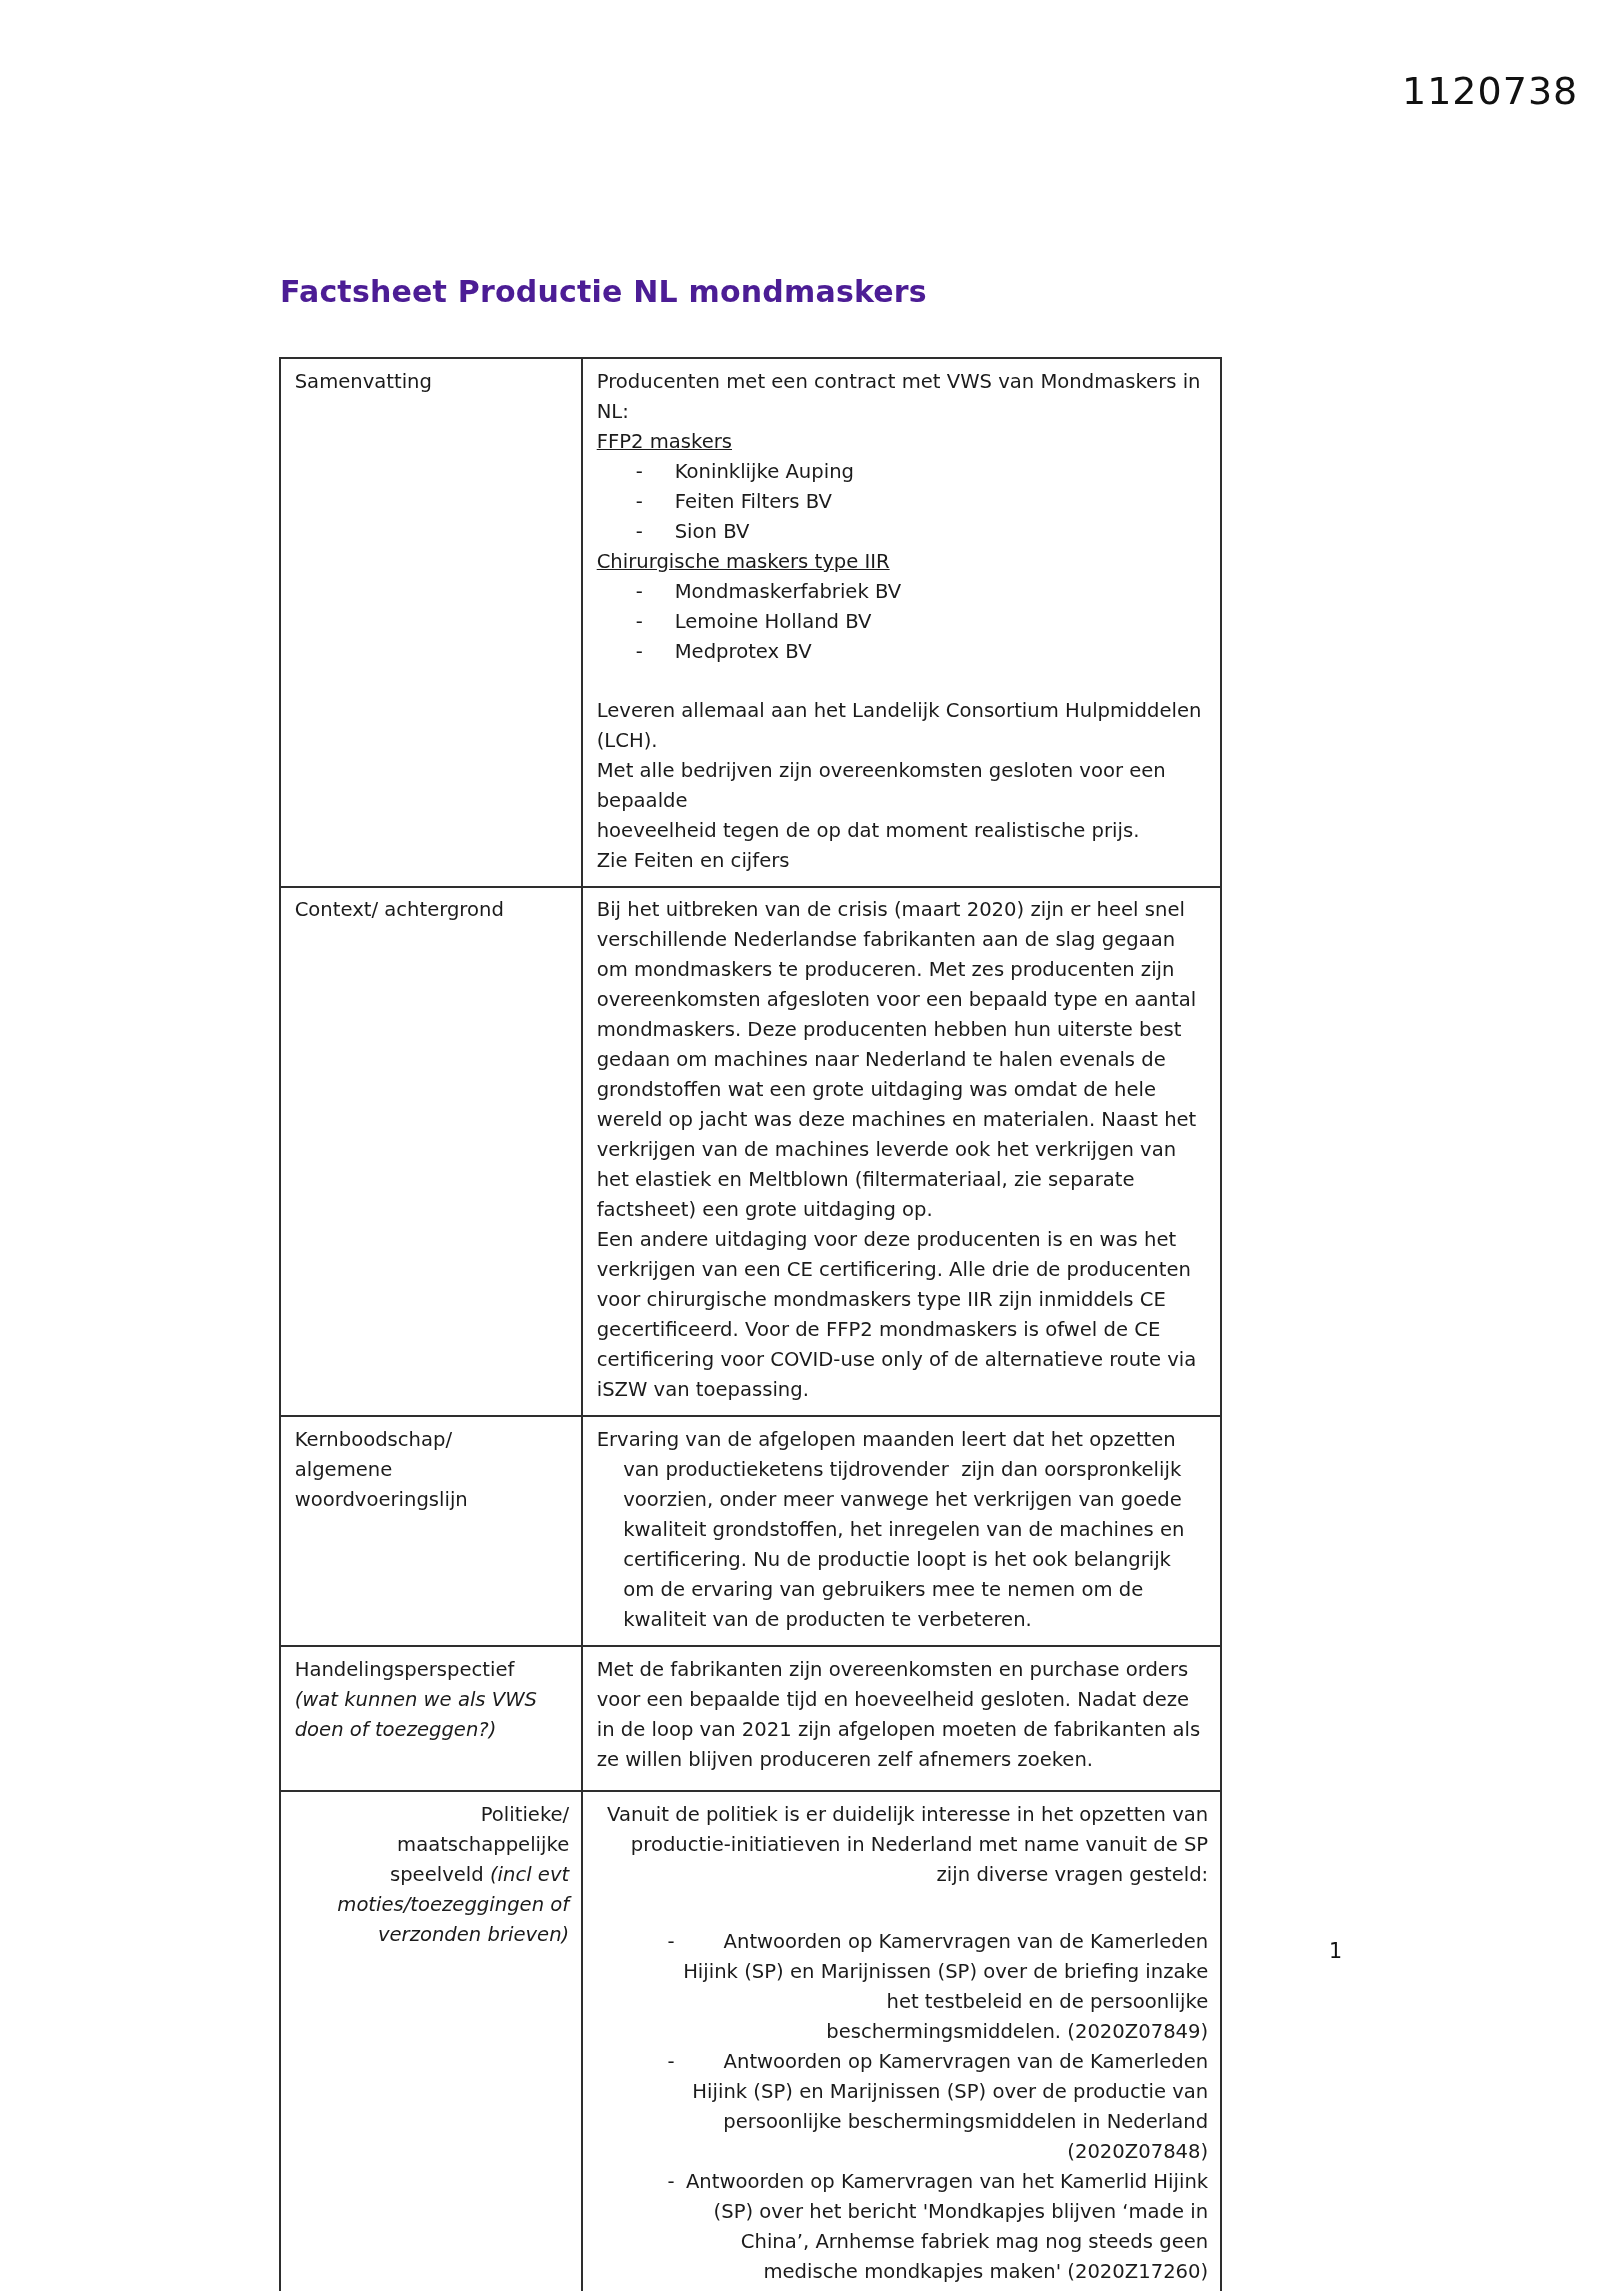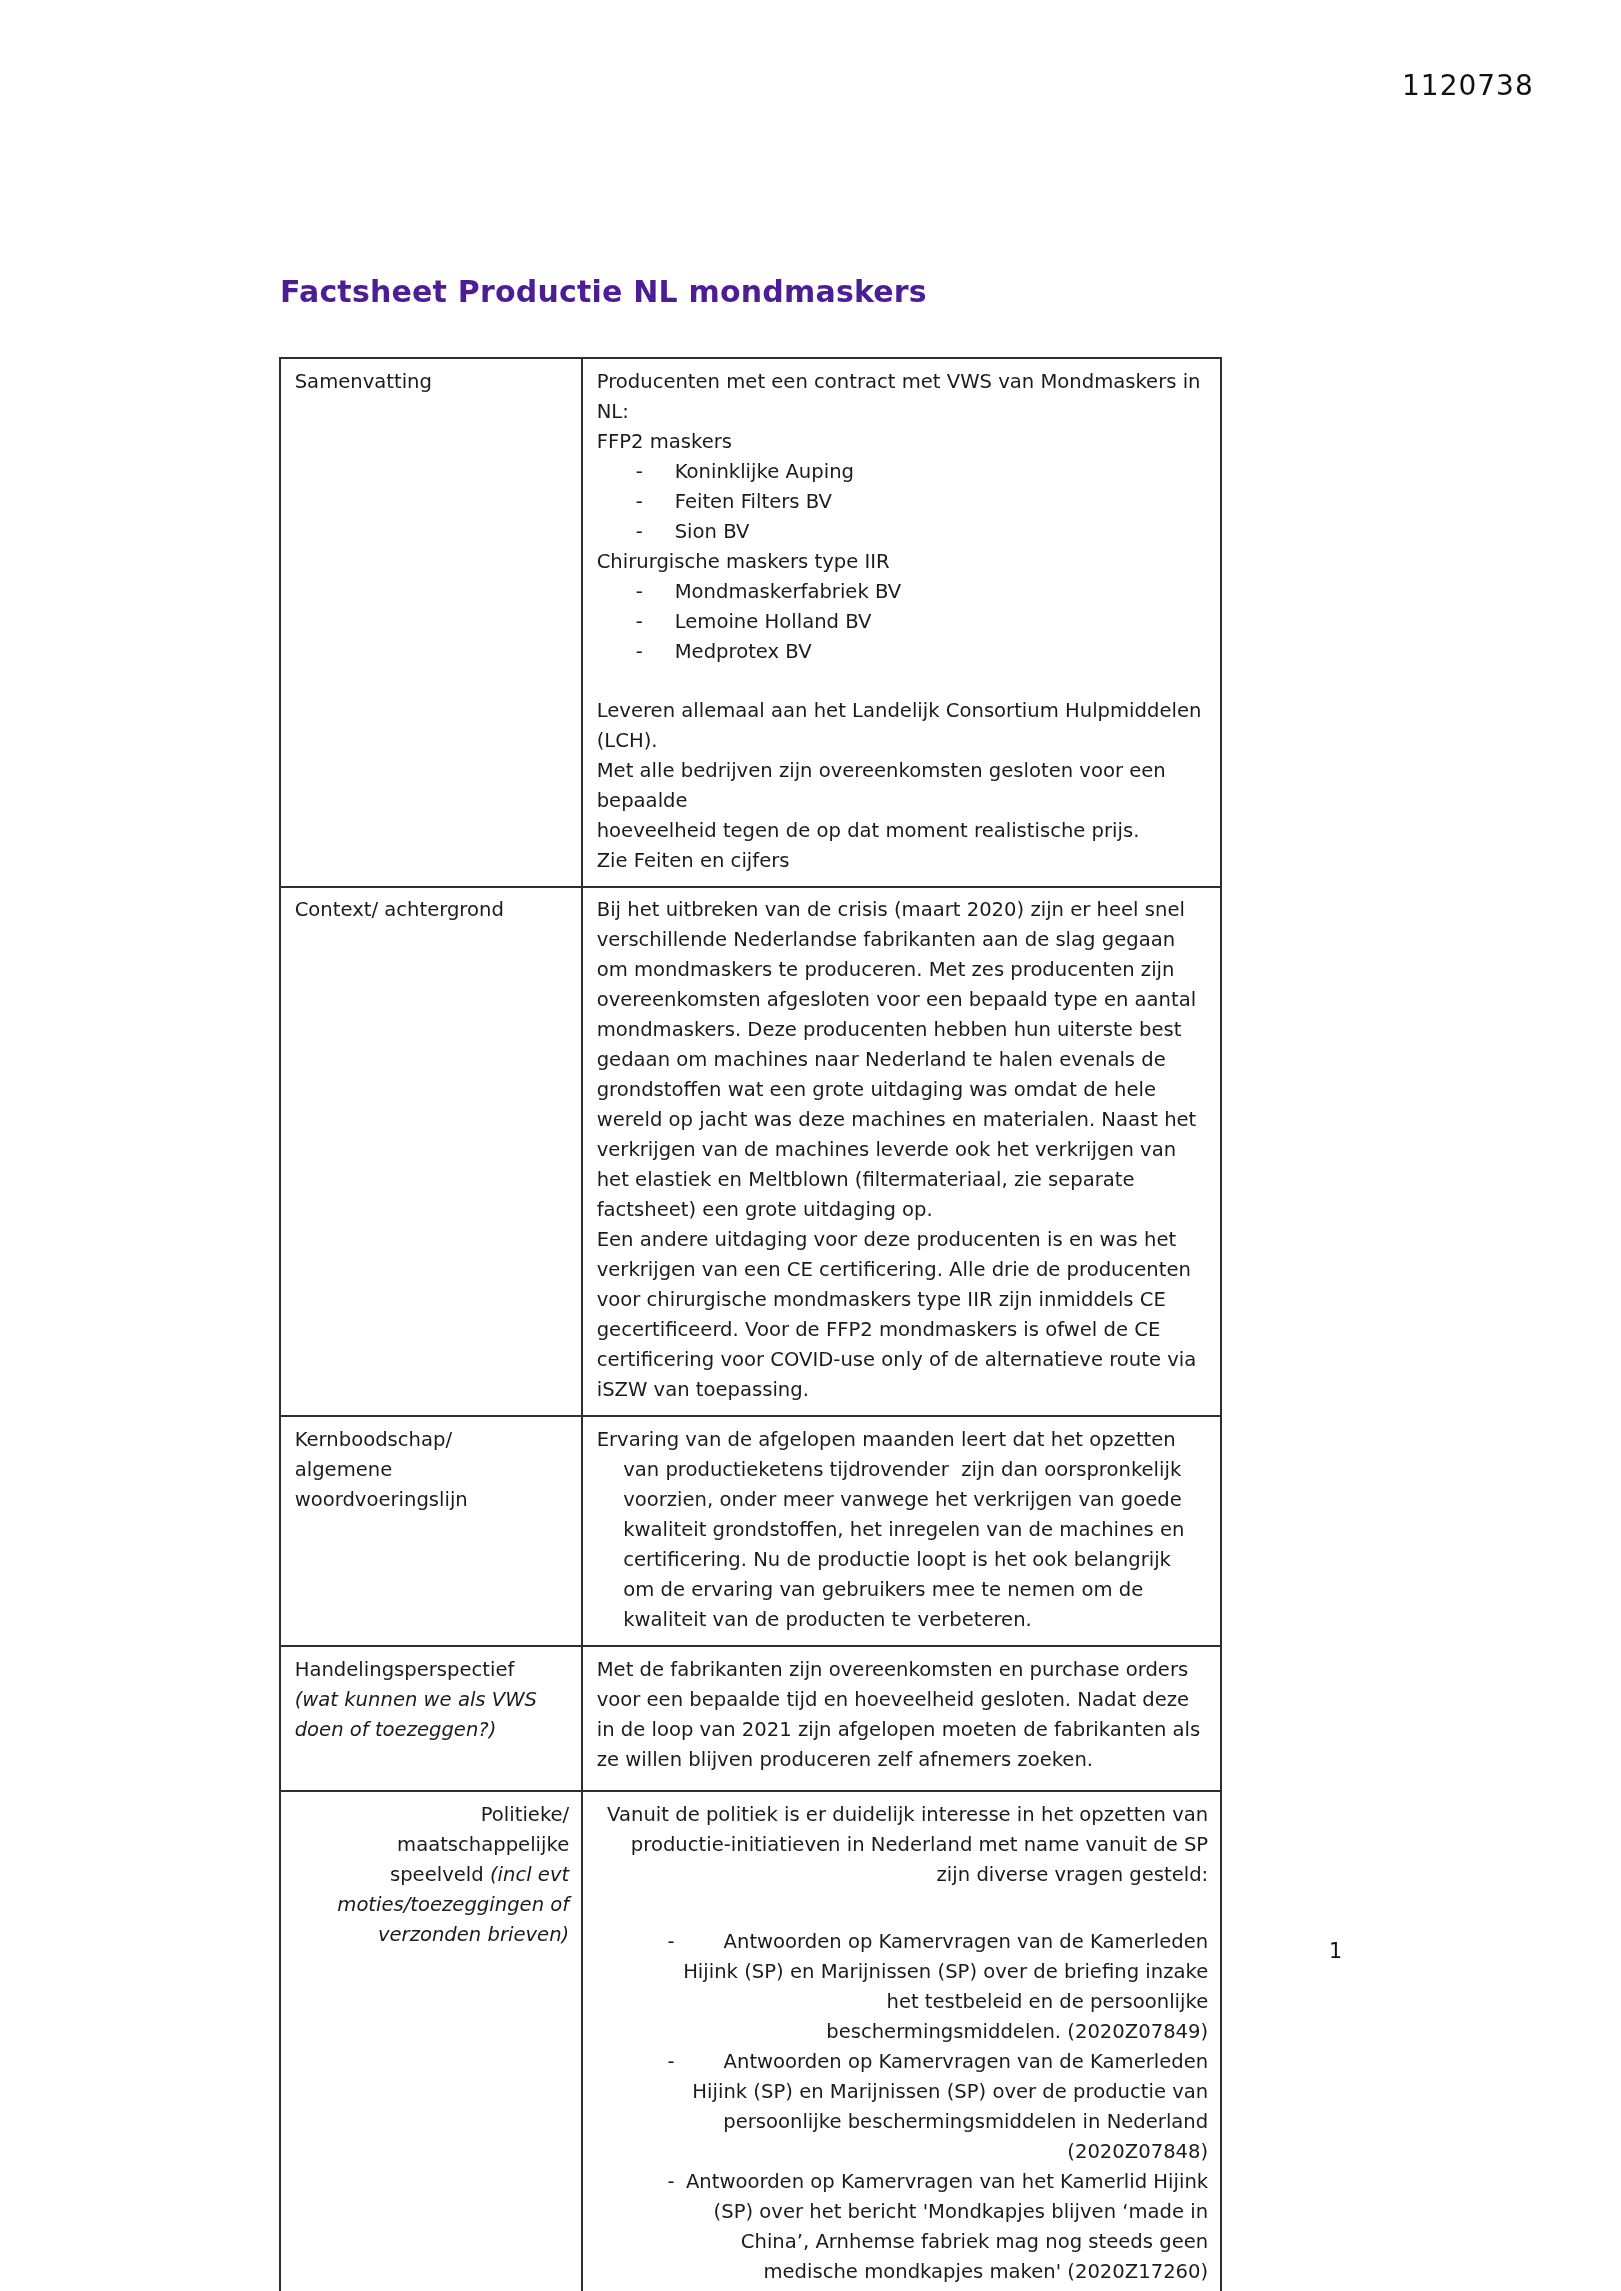--- a/index.html
+++ b/index.html
@@ -12,21 +12,21 @@
     width: 1621px;
     height: 2292px;
     font-family: "DejaVu Sans", "Liberation Sans", sans-serif;
     color: #1b1b1b;
     -webkit-font-smoothing: antialiased;
   }
   .doc-number {
     position: absolute;
     top: 69px;
     left: 1402px;
-    font-size: 28px;
+    font-size: 38px;
     letter-spacing: 1px;
     color: #111;
   }
   .page-title {
     position: absolute;
     top: 274px;
     left: 280px;
     font-size: 30px;
     font-weight: bold;
     letter-spacing: 0.2px;
@@ -42,21 +42,21 @@
     font-size: 19.6px;
     line-height: 30px;
   }
   table.factsheet td {
     border: 2px solid #2e2e2e;
     vertical-align: top;
     padding: 7.8px 11.8px 9.8px 13.7px;
   }
   td.label-cell { padding-left: 15.7px; }
   .pre { white-space: pre-wrap; }
-  .u { }
+  .u { text-decoration: underline; }
   .note-inline { font-style: italic; }
   .note-block { display: block; font-style: italic; }
   .bullet { display: flex; }
   .bullet .dash {
     flex: none;
     width: 39px;
     margin-left: 39px;
   }
   .bullet .bullet-text { flex: 1; }
   .outro { margin-top: 29px; }

